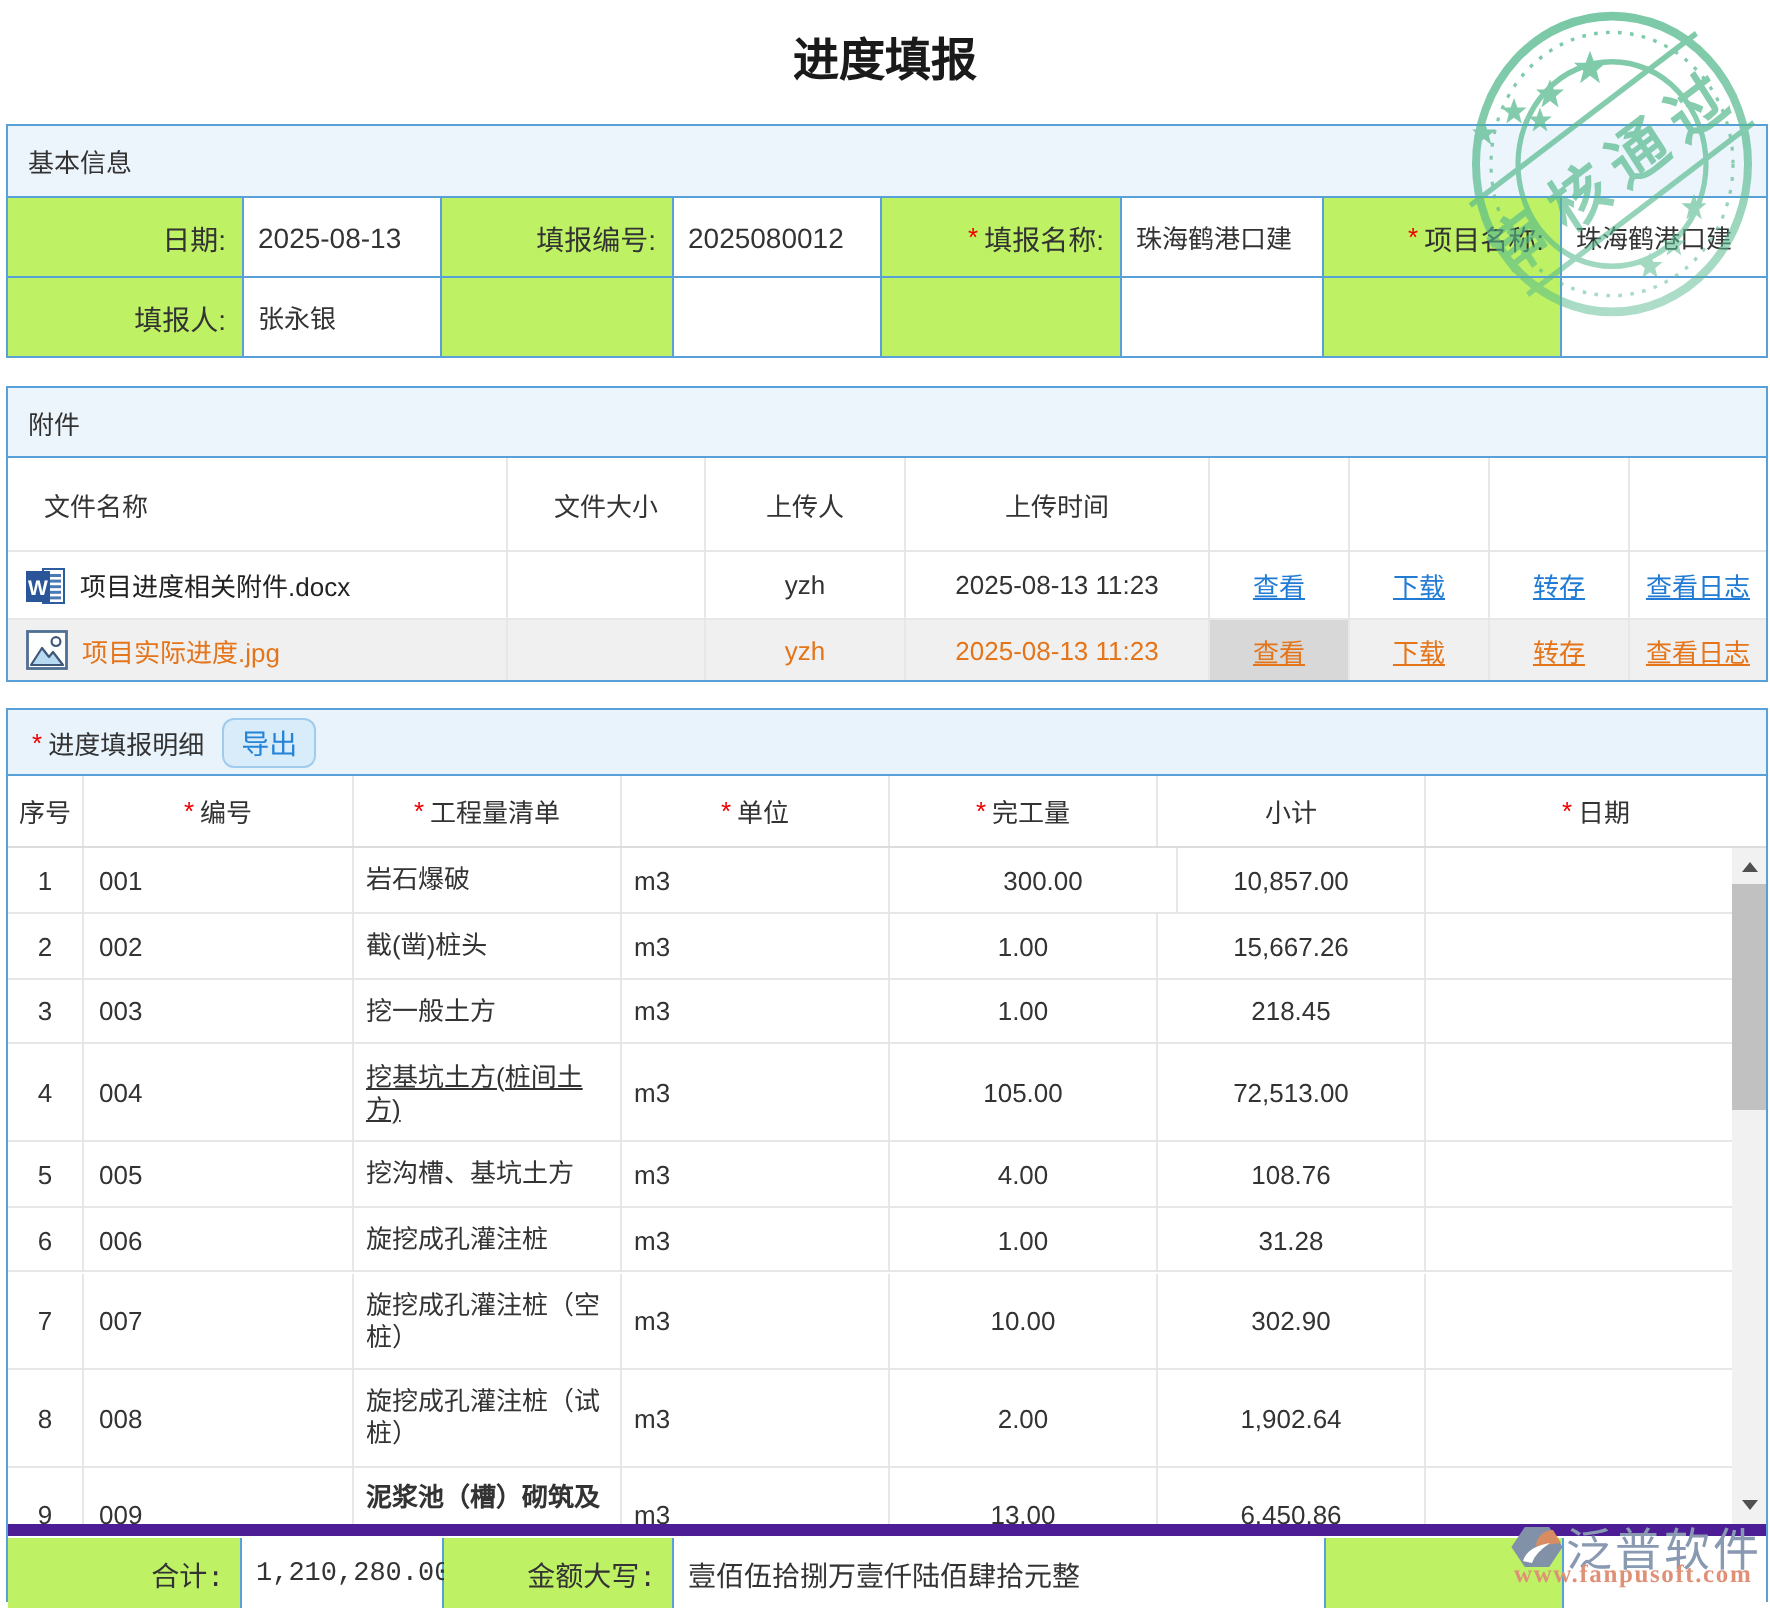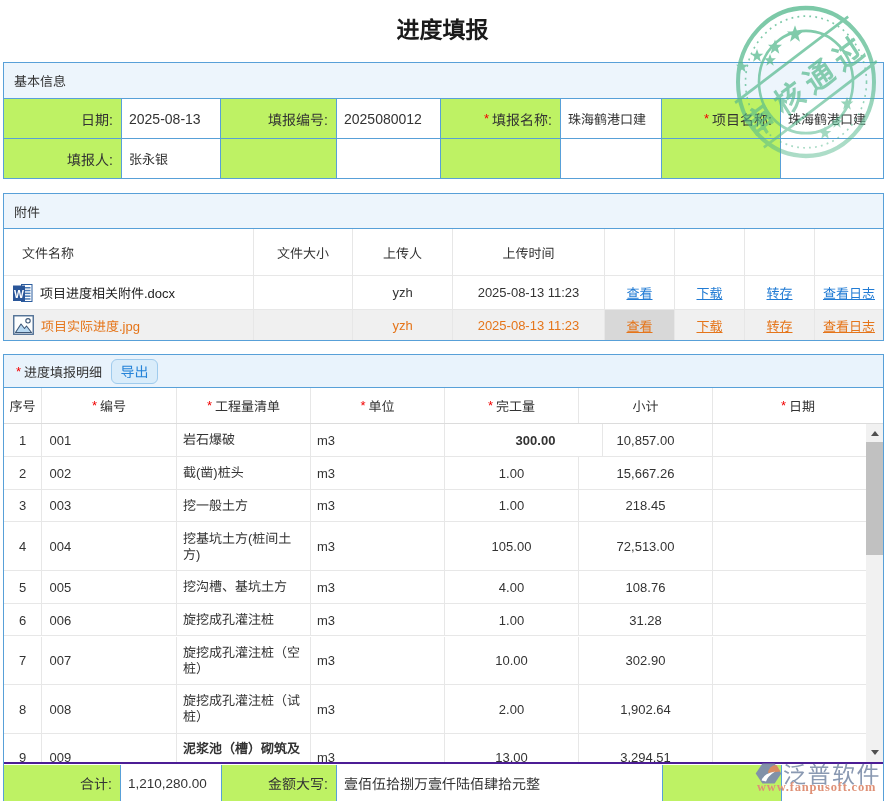--- a/index.html
+++ b/index.html
@@ -124,21 +124,21 @@
   <div class="cell ghead gline" style="left:575px;top:33px;width:134px;height:35px;">小计</div>
   <div class="cell ghead" style="left:709px;top:33px;width:170px;height:35px;"><span class="red">*</span>日期</div>
   <div class="abs" style="left:0;top:68px;width:879px;height:0;border-top:1px solid #dcdcdc;"></div>
 
   <div class="abs" id="rows" style="left:0;top:69px;width:862px;height:338px;overflow:hidden;">
       <div style="position:absolute;left:0;top:0px;width:862px;height:32.8px;box-sizing:border-box;border-bottom:1px solid #e7e7e7;">
   <div class="cell ghead gline" style="left:0;top:0;width:38px;height:32.8px;">1</div>
   <div class="cell gline" style="left:38px;top:0;width:135px;height:32.8px;padding-left:7.5px;">001</div>
   <div class="cell gline" style="left:173px;top:0;width:134px;height:32.8px;padding-left:6px;padding-right:7px;line-height:16px;">岩石爆破</div>
   <div class="cell gline" style="left:307px;top:0;width:134px;height:32.8px;padding-left:6px;">m3</div>
-  <div class="cell ghead gline" style="left:465px;top:0;width:134px;height:32.8px;font-weight:bold;">300.00</div>
+  <div class="cell ghead gline" style="left:451px;top:0;width:134px;height:32.8px;">300.00</div>
   <div class="cell ghead gline" style="left:575px;top:0;width:134px;height:32.8px;text-align:center;">10,857.00</div>
   </div>
       <div style="position:absolute;left:0;top:32.8px;width:862px;height:32.8px;box-sizing:border-box;border-bottom:1px solid #e7e7e7;">
   <div class="cell ghead gline" style="left:0;top:0;width:38px;height:32.8px;">2</div>
   <div class="cell gline" style="left:38px;top:0;width:135px;height:32.8px;padding-left:7.5px;">002</div>
   <div class="cell gline" style="left:173px;top:0;width:134px;height:32.8px;padding-left:6px;padding-right:7px;line-height:16px;">截(凿)桩头</div>
   <div class="cell gline" style="left:307px;top:0;width:134px;height:32.8px;padding-left:6px;">m3</div>
   <div class="cell ghead gline" style="left:441px;top:0;width:134px;height:32.8px;">1.00</div>
   <div class="cell ghead gline" style="left:575px;top:0;width:134px;height:32.8px;">15,667.26</div>
   </div>
@@ -146,21 +146,21 @@
   <div class="cell ghead gline" style="left:0;top:0;width:38px;height:32.8px;">3</div>
   <div class="cell gline" style="left:38px;top:0;width:135px;height:32.8px;padding-left:7.5px;">003</div>
   <div class="cell gline" style="left:173px;top:0;width:134px;height:32.8px;padding-left:6px;padding-right:7px;line-height:16px;">挖一般土方</div>
   <div class="cell gline" style="left:307px;top:0;width:134px;height:32.8px;padding-left:6px;">m3</div>
   <div class="cell ghead gline" style="left:441px;top:0;width:134px;height:32.8px;">1.00</div>
   <div class="cell ghead gline" style="left:575px;top:0;width:134px;height:32.8px;">218.45</div>
   </div>
       <div style="position:absolute;left:0;top:98.39999999999999px;width:862px;height:48.5px;box-sizing:border-box;border-bottom:1px solid #e7e7e7;">
   <div class="cell ghead gline" style="left:0;top:0;width:38px;height:48.5px;">4</div>
   <div class="cell gline" style="left:38px;top:0;width:135px;height:48.5px;padding-left:7.5px;">004</div>
-  <div class="cell gline" style="left:173px;top:0;width:134px;height:48.5px;padding-left:6px;padding-right:7px;line-height:16px;">挖基坑土方(桩间土方)</div>
+  <div class="cell gline" style="left:173px;top:0;width:134px;height:48.5px;padding-left:6px;padding-right:7px;line-height:16px;text-decoration:underline;">挖基坑土方(桩间土方)</div>
   <div class="cell gline" style="left:307px;top:0;width:134px;height:48.5px;padding-left:6px;">m3</div>
   <div class="cell ghead gline" style="left:441px;top:0;width:134px;height:48.5px;">105.00</div>
   <div class="cell ghead gline" style="left:575px;top:0;width:134px;height:48.5px;">72,513.00</div>
   </div>
       <div style="position:absolute;left:0;top:146.89999999999998px;width:862px;height:32.7px;box-sizing:border-box;border-bottom:1px solid #e7e7e7;">
   <div class="cell ghead gline" style="left:0;top:0;width:38px;height:32.7px;">5</div>
   <div class="cell gline" style="left:38px;top:0;width:135px;height:32.7px;padding-left:7.5px;">005</div>
   <div class="cell gline" style="left:173px;top:0;width:134px;height:32.7px;padding-left:6px;padding-right:7px;line-height:16px;">挖沟槽、基坑土方</div>
   <div class="cell gline" style="left:307px;top:0;width:134px;height:32.7px;padding-left:6px;">m3</div>
   <div class="cell ghead gline" style="left:441px;top:0;width:134px;height:32.7px;">4.00</div>
@@ -189,31 +189,31 @@
   <div class="cell gline" style="left:307px;top:0;width:134px;height:48.5px;padding-left:6px;">m3</div>
   <div class="cell ghead gline" style="left:441px;top:0;width:134px;height:48.5px;">2.00</div>
   <div class="cell ghead gline" style="left:575px;top:0;width:134px;height:48.5px;">1,902.64</div>
   </div>
       <div style="position:absolute;left:0;top:309.59999999999997px;width:862px;height:48.5px;box-sizing:border-box;border-bottom:1px solid #e7e7e7;">
   <div class="cell ghead gline" style="left:0;top:0;width:38px;height:48.5px;">9</div>
   <div class="cell gline" style="left:38px;top:0;width:135px;height:48.5px;padding-left:7.5px;">009</div>
   <div class="cell gline" style="left:173px;top:0;width:134px;height:48px;padding-left:6px;padding-right:7px;line-height:16px;align-items:flex-start;padding-top:7px;font-weight:bold;">泥浆池（槽）砌筑及</div>
   <div class="cell gline" style="left:307px;top:0;width:134px;height:48.5px;padding-left:6px;">m3</div>
   <div class="cell ghead gline" style="left:441px;top:0;width:134px;height:48.5px;">13.00</div>
-  <div class="cell ghead gline" style="left:575px;top:0;width:134px;height:48.5px;">3,294.51</div>
+  <div class="cell ghead gline" style="left:575px;top:0;width:134px;height:48.5px;">6,450.86</div>
   </div>
     </div>
 
   <div class="abs" style="left:862px;top:69px;width:17px;height:338px;background:#f1f1f1;">
     <div class="abs" style="left:4.5px;top:7px;width:0;height:0;border-left:4px solid transparent;border-right:4px solid transparent;border-bottom:5px solid #505050;"></div>
     <div class="abs" style="left:0;top:18px;width:17px;height:113px;background:#c1c1c1;"></div>
     <div class="abs" style="left:4.5px;bottom:7px;width:0;height:0;border-left:4px solid transparent;border-right:4px solid transparent;border-top:5px solid #505050;"></div>
   </div>
 
-  <div class="abs" style="left:0;top:407px;width:879px;height:38px;border-top:2px solid #4c1d95;font-size:14px;">
+  <div class="abs" style="left:0;top:407px;width:879px;height:38px;border-top:6px solid #4c1d95;font-size:14px;font-family:Liberation Mono, monospace;">
     <div class="cell lbl" style="left:0;top:1px;width:117px;height:36px;">合计:</div>
     <div class="cell val" style="left:117px;top:1px;width:101px;height:36px;font-size:13.5px;">1,210,280.00</div>
     <div class="cell lbl" style="left:218px;top:1px;width:115px;height:36px;">金额大写:</div>
     <div class="cell val" style="left:333px;top:1px;width:326px;height:36px;">壹佰伍拾捌万壹仟陆佰肆拾元整</div>
     <div class="cell lbl" style="left:659px;top:1px;width:119px;height:36px;"></div>
     <div class="cell val" style="left:778px;top:1px;width:101px;height:36px;border-right:none;"></div>
   </div>
 </div>
 
 <div class="abs" style="left:753px;top:757px;width:132px;height:42px;z-index:30;">

